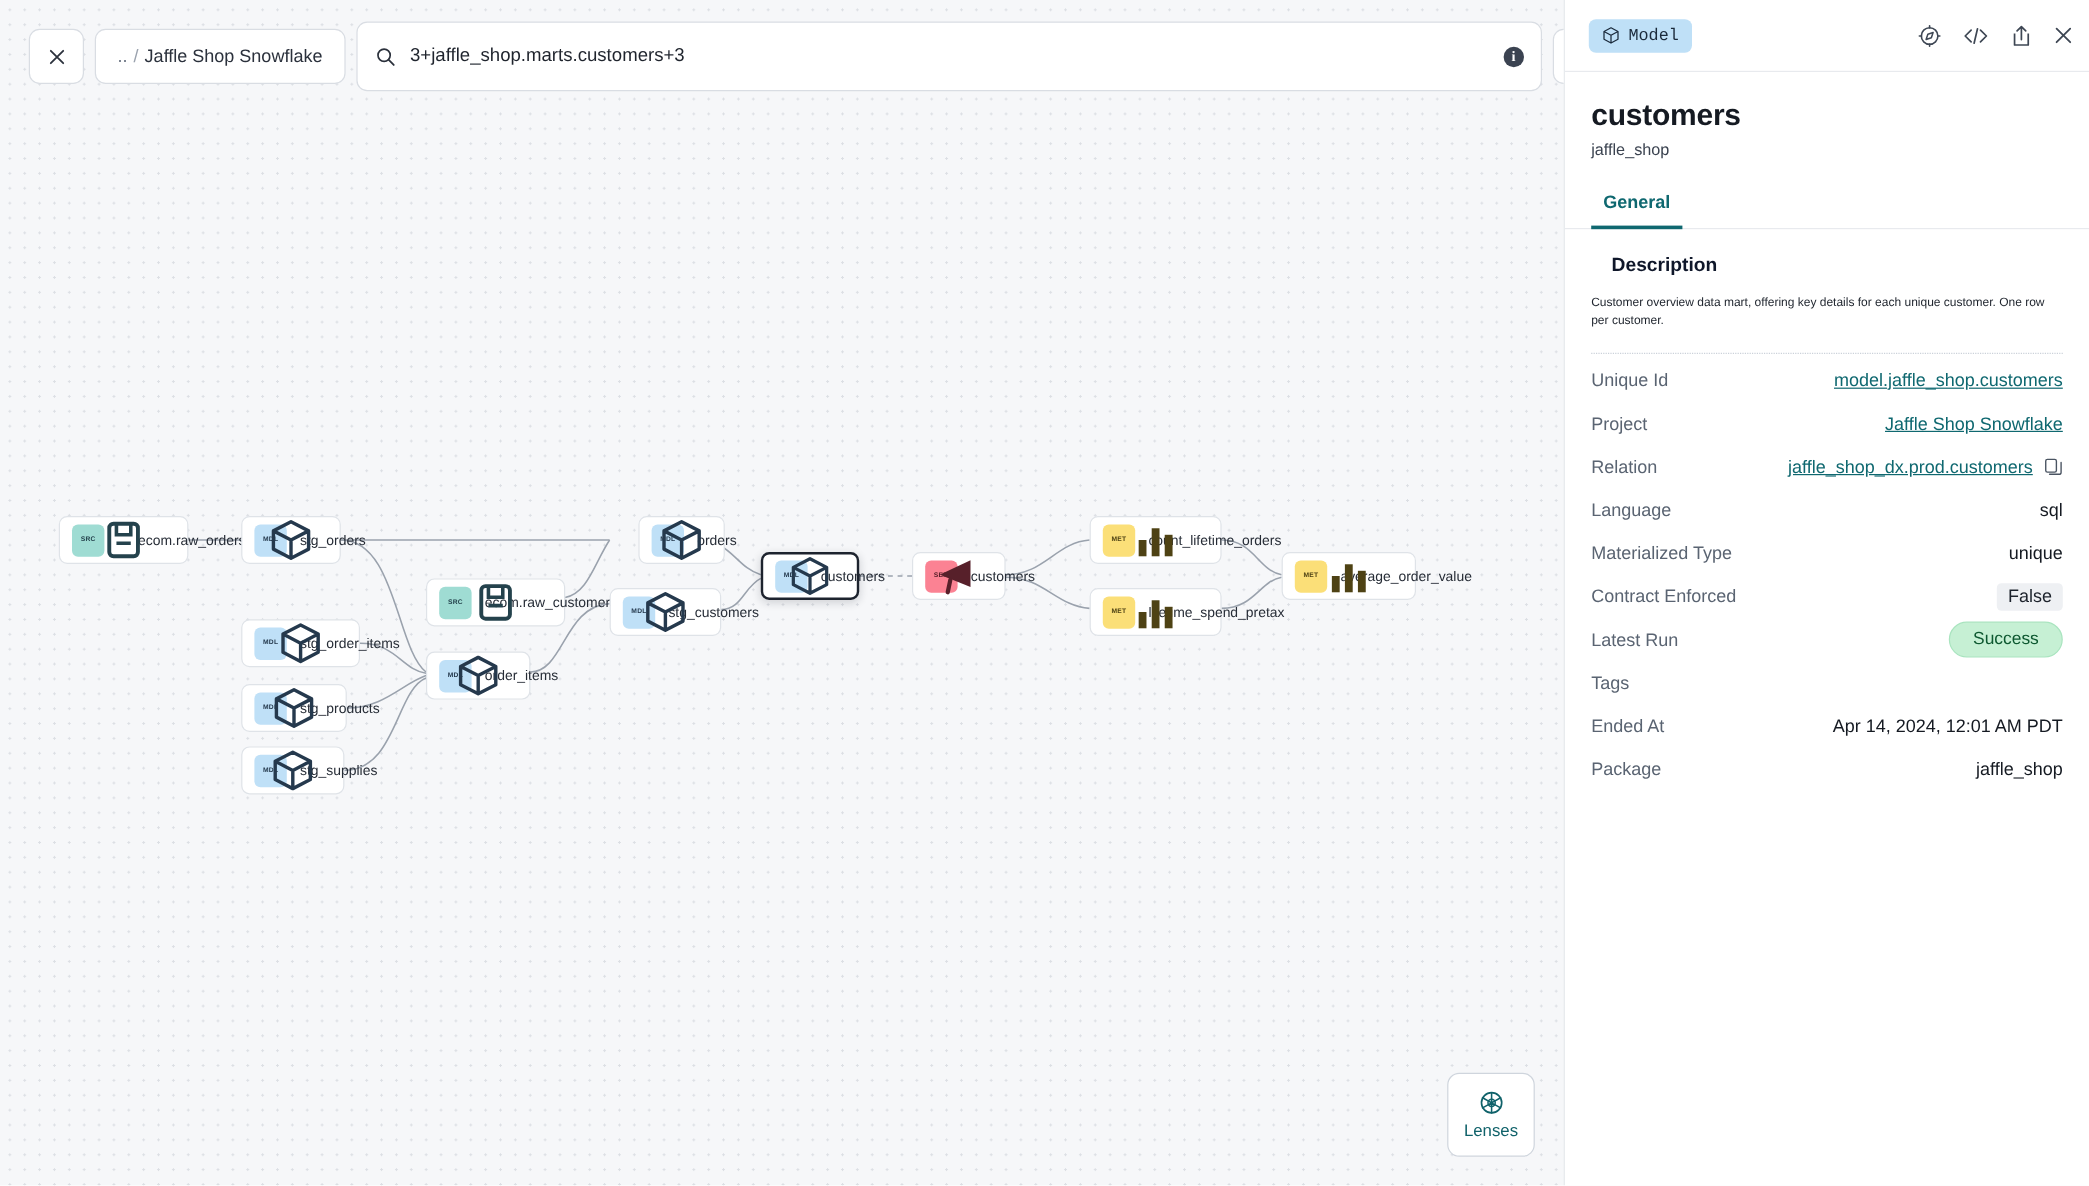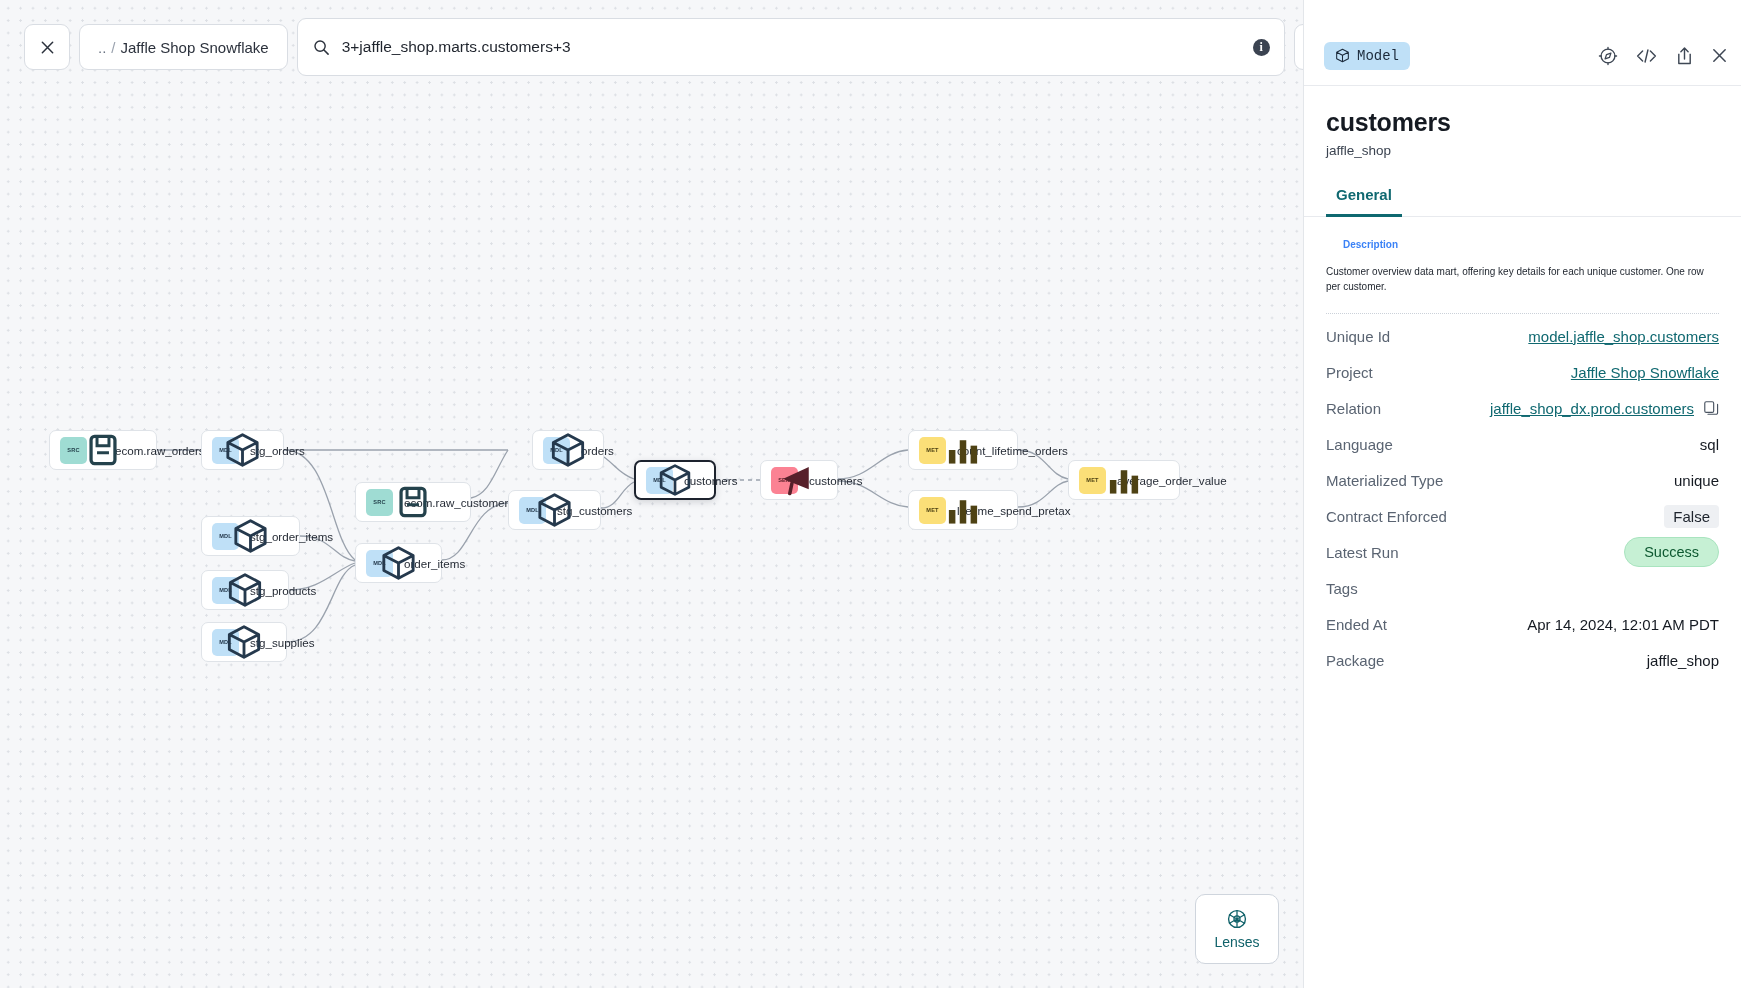--- a/index.html
+++ b/index.html
@@ -68,57 +68,57 @@
   .badge .bi { display:block; }
   .badge .bt { font-size: 5.6px; font-weight: 700; letter-spacing: .2px; margin-top: 1px; }
   .badge.src { background: #9fdcd3; color: #24424c; }
   .badge.mdl { background: #bfe0f7; color: #25394d; }
   .badge.sem { background: #fb8293; color: #57202a; }
   .badge.met { background: #fbdf78; color: #4e4214; }
   .node-label { font-size: 11.6px; color: #262c36; white-space: nowrap; }
 
   
   .lenses {
-    position: absolute; right: 24px; bottom: 24px; width: 84px; height: 70px;
+    position: absolute; right: 24px; bottom: 24px; width: 73px; height: 70px;
     background: #fff; border: 1px solid #cfd5dd; border-radius: 10px;
     display: flex; flex-direction: column; align-items: center; justify-content: center; gap: 4px;
     cursor: pointer; z-index: 20;
   }
   .lenses .lens-label { font-size: 14px; color: #10626a; }
 
   
   .panel {
     width: 438px; flex: 0 0 438px; height: 988px; background: #fff;
     border-left: 1px solid #e3e6ea; display: flex; flex-direction: column;
     position: relative;
   }
   .panel-head {
     height: 60px; display: flex; align-items: center; padding: 0 13px 0 20px;
-    border-bottom: 1px solid #e8eaee; gap: 10px; margin-top: 26px;
+    border-bottom: 1px solid #e8eaee; gap: 10px;
   }
   .type-badge {
     background: #bfe0f7; color: #1b2a3b; border-radius: 6px; height: 28px;
     display: flex; align-items: center; gap: 7px; padding: 0 11px;
     font-family: "Liberation Mono", monospace; font-size: 14px; cursor: pointer;
   }
   .head-actions { margin-left: auto; display: flex; align-items: center; gap: 17px; color: #3e4754; }
   .head-actions .act { cursor: pointer; display: flex; align-items: center; }
 
   .panel-title-wrap { padding: 22px 22px 0 22px; }
   .panel-title { font-size: 25px; font-weight: bold; color: #151a22; letter-spacing: -.2px; }
   .panel-sub { font-size: 13.5px; color: #3b4350; margin-top: 6px; }
 
   .tabs { margin-top: 28px; padding: 0 22px; border-bottom: 1px solid #e8eaee; display: flex; }
   .tab {
     font-size: 15px; color: #0f6870; font-weight: bold; padding: 0 10px 11px 10px;
     border-bottom: 3px solid #0f6870; cursor: pointer; margin-bottom: -1px;
   }
 
   .panel-body { flex: 1; overflow-y: auto; padding: 22px 22px 20px 22px; }
-  .sec-label { font-size: 10px; font-weight: bold; color: #3b82f6; padding-left: 17px; }
+  .sec-label { font-size: 16px; font-weight: bold; color: #0f172a; padding-left: 17px; }
   .desc { font-size: 10px; color: #1d232c; line-height: 1.52; margin-top: 14px; }
   .divider { border-top: 1px dotted #cbd1d9; margin: 19px 0 4px 0; }
 
   .row { display: flex; align-items: center; justify-content: space-between; min-height: 36px; padding: 3px 0; }
   .row + .row { margin-top: 0; }
   .row-key { font-size: 15px; color: #5a6472; }
   .row-val { font-size: 15px; color: #151a22; text-align: right; display: flex; align-items: center; gap: 9px; }
   .row-val a, .link { color: #0f6870; text-decoration: underline; cursor: pointer; }
   .chip-grey { background: #eef0f3; color: #1d232c; padding: 3px 9px; border-radius: 4px; font-size: 15px; }
   .chip-success {

